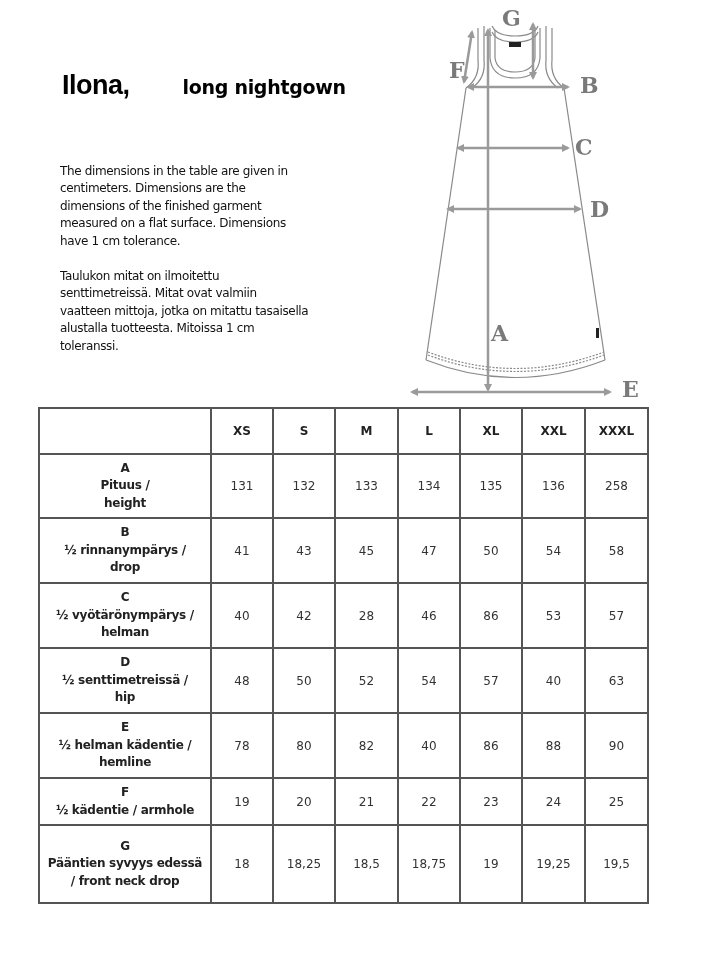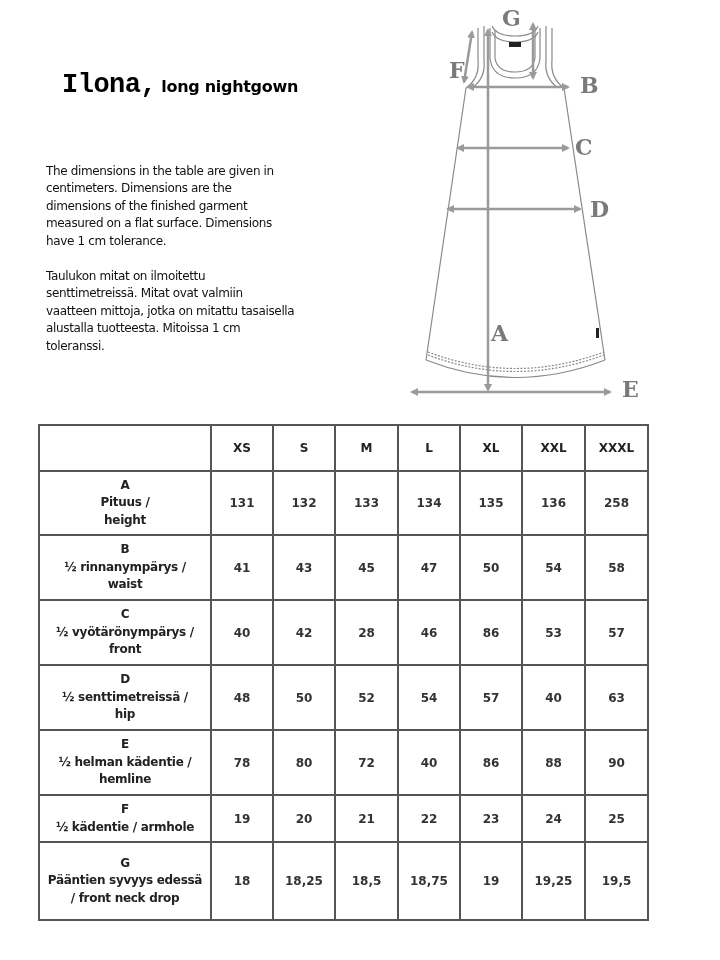--- a/index.html
+++ b/index.html
@@ -1,29 +1,29 @@
 <!DOCTYPE html>
 <html><head>
 <meta charset="utf-8">
 <style>
   html, body { margin: 0; padding: 0; background: #ffffff; }
   body { width: 720px; height: 960px; position: relative; overflow: hidden; font-family: "DejaVu Sans", sans-serif; color: #000; }
   .title { position: absolute; left: 62px; top: 70px; white-space: nowrap; }
-  .title .main { font-family: Liberation Mono, monospace; font-weight: bold; font-size: 27px; letter-spacing: -0.5px; margin-top: 41px; }
-  .title .sub { font-family: "DejaVu Sans", sans-serif; font-weight: bold; font-size: 16px; letter-spacing: -0.3px; }
-  .para { position: absolute; left: 46px; width: 250px; font-family: "DejaVu Sans", sans-serif; font-size: 12px; line-height: 17.4px; color: #111; letter-spacing: -0.35px; }
+  .title .main { font-family: Liberation Sans, sans-serif; font-weight: bold; font-size: 27px; letter-spacing: -0.5px; margin-top: 41px; }
+  .title .sub { font-family: "DejaVu Sans", sans-serif; font-weight: bold; font-size: 19px; letter-spacing: -0.3px; margin-left: 48px; }
+  .para { position: absolute; left: 60px; width: 250px; font-family: "DejaVu Sans", sans-serif; font-size: 12px; line-height: 17.4px; color: #111; letter-spacing: -0.35px; }
   .para.en { top: 163px; }
   .para.fi { top: 268px; }
   .figure { position: absolute; left: 400px; top: 0; width: 260px; height: 405px; }
   .figure svg { display: block; }
-  table.size { position: absolute; left: 38px; top: 424px; border-collapse: collapse; width: 500px; table-layout: fixed; }
+  table.size { position: absolute; left: 38px; top: 407px; border-collapse: collapse; width: 500px; table-layout: fixed; }
   table.size td, table.size th { border: 2px solid #555; text-align: center; vertical-align: middle; font-family: "DejaVu Sans", sans-serif; font-size: 12px; color: #333; padding: 0; }
   table.size th { font-weight: bold; color: #222; height: 44px; }
   table.size td.label { font-weight: bold; color: #222; line-height: 17.5px; letter-spacing: -0.3px; }
-  table.size td.val { font-weight: bold; }
+  table.size td.val { font-weight: normal; }
   col.c0 { width: 172px; }
   col.cs { width: 62px; }
   col.cm { width: 63px; }
   tr.r-a td { height: 62px; }
   tr.r-b td { height: 63px; }
   tr.r-c td { height: 63px; }
   tr.r-d td { height: 63px; }
   tr.r-e td { height: 63px; }
   tr.r-f td { height: 45px; }
   tr.r-g td { height: 76px; }
@@ -127,35 +127,35 @@
       <td class="val">133</td>
       <td class="val">134</td>
       <td class="val">135</td>
       <td class="val">136</td>
       <td class="val">258</td>
     </tr>
     <tr class="r-b">
       <td class="label">
         <div>B</div>
         <div>½ rinnanympärys /</div>
-        <div>waist</div>
+        <div>drop</div>
       </td>
       <td class="val">41</td>
       <td class="val">43</td>
       <td class="val">45</td>
       <td class="val">47</td>
       <td class="val">50</td>
       <td class="val">54</td>
       <td class="val">58</td>
     </tr>
     <tr class="r-c">
       <td class="label">
         <div>C</div>
         <div>½  vyötärönympärys /</div>
-        <div>front</div>
+        <div>helman</div>
       </td>
       <td class="val">40</td>
       <td class="val">42</td>
       <td class="val">28</td>
       <td class="val">46</td>
       <td class="val">86</td>
       <td class="val">53</td>
       <td class="val">57</td>
     </tr>
     <tr class="r-d">
@@ -173,21 +173,21 @@
       <td class="val">63</td>
     </tr>
     <tr class="r-e">
       <td class="label">
         <div>E</div>
         <div>½ helman kädentie /</div>
         <div>hemline</div>
       </td>
       <td class="val">78</td>
       <td class="val">80</td>
-      <td class="val">72</td>
+      <td class="val">82</td>
       <td class="val">40</td>
       <td class="val">86</td>
       <td class="val">88</td>
       <td class="val">90</td>
     </tr>
     <tr class="r-f">
       <td class="label">
         <div>F</div>
         <div>½  kädentie / armhole</div>
       </td>

